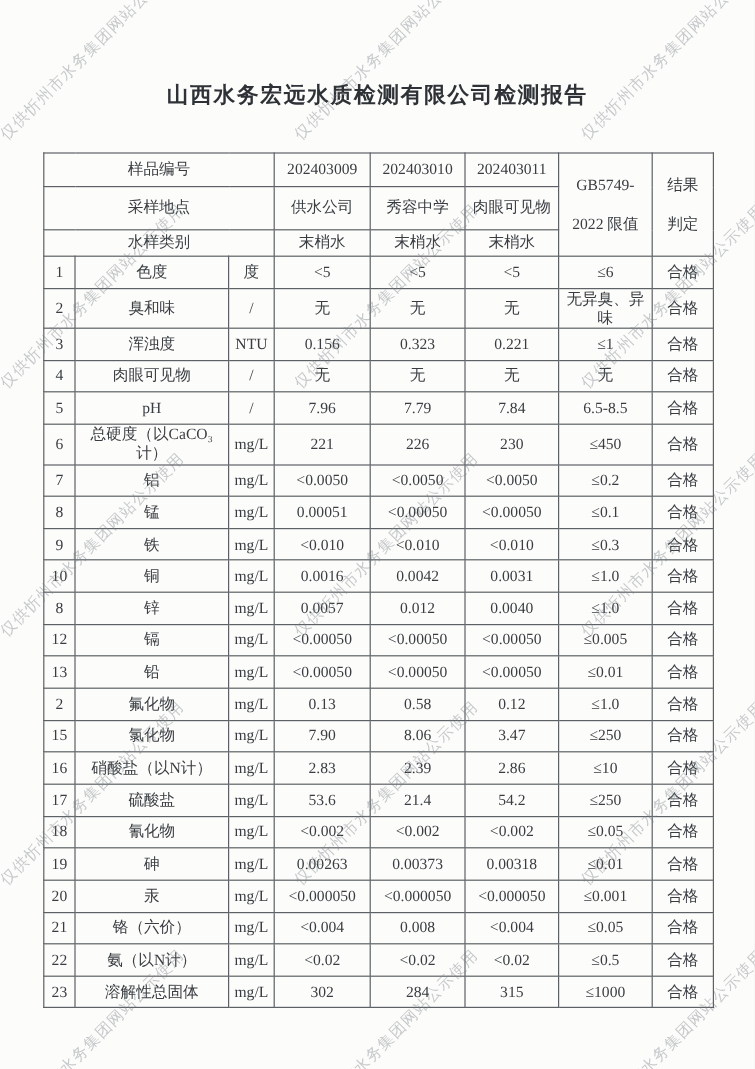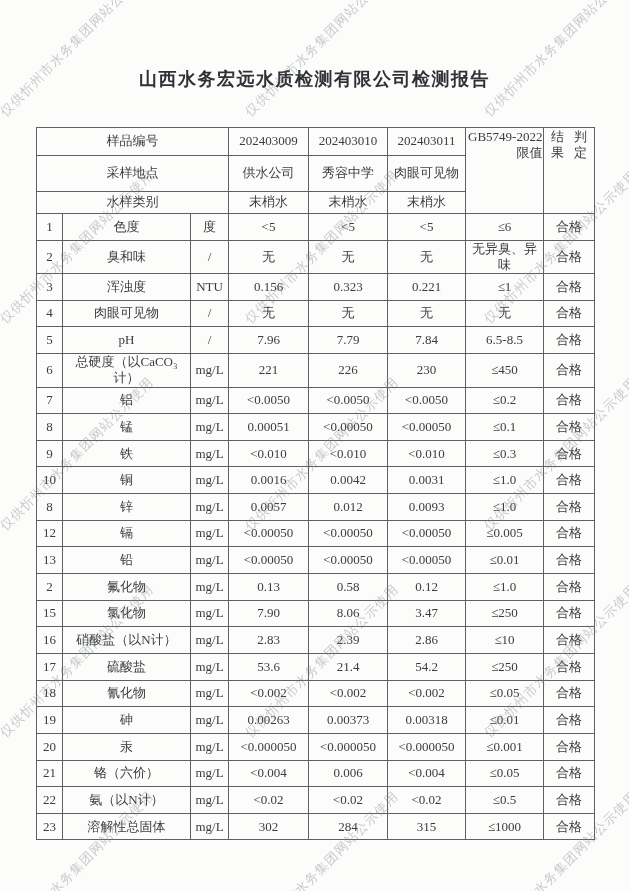--- a/index.html
+++ b/index.html
@@ -76,21 +76,21 @@
     overflow: hidden;
     line-height: 1.25;
   }
   thead tr.hr1 { height: 28px; }
   thead tr.hr2 { height: 36px; }
   thead tr.hr3 { height: 22px; }
   tbody tr { height: 26.65px; }
   td.param { text-align: left; padding-left: 7px; font-family: Liberation Serif, serif; }
   .vstack {
     display: flex;
-    flex-direction: row;
+    flex-direction: column;
     justify-content: space-evenly;
     height: 84px;
   }
 </style>
 </head>
 <body>
 
 <div class="page">
 
   <div class="watermark-layer">
@@ -257,21 +257,21 @@
           <td>0.0031</td>
           <td>≤1.0</td>
           <td>合格</td>
         </tr>
         <tr>
           <td>8</td>
           <td class="param">锌</td>
           <td>mg/L</td>
           <td>0.0057</td>
           <td>0.012</td>
-          <td>0.0093</td>
+          <td>0.0040</td>
           <td>≤1.0</td>
           <td>合格</td>
         </tr>
         <tr>
           <td>12</td>
           <td class="param">镉</td>
           <td>mg/L</td>
           <td>&lt;0.00050</td>
           <td>&lt;0.00050</td>
           <td>&lt;0.00050</td>
@@ -356,21 +356,21 @@
           <td>&lt;0.000050</td>
           <td>&lt;0.000050</td>
           <td>≤0.001</td>
           <td>合格</td>
         </tr>
         <tr>
           <td>21</td>
           <td class="param">铬（六价）</td>
           <td>mg/L</td>
           <td>&lt;0.004</td>
-          <td>0.006</td>
+          <td>0.008</td>
           <td>&lt;0.004</td>
           <td>≤0.05</td>
           <td>合格</td>
         </tr>
         <tr>
           <td>22</td>
           <td class="param">氨（以N计）</td>
           <td>mg/L</td>
           <td>&lt;0.02</td>
           <td>&lt;0.02</td>

